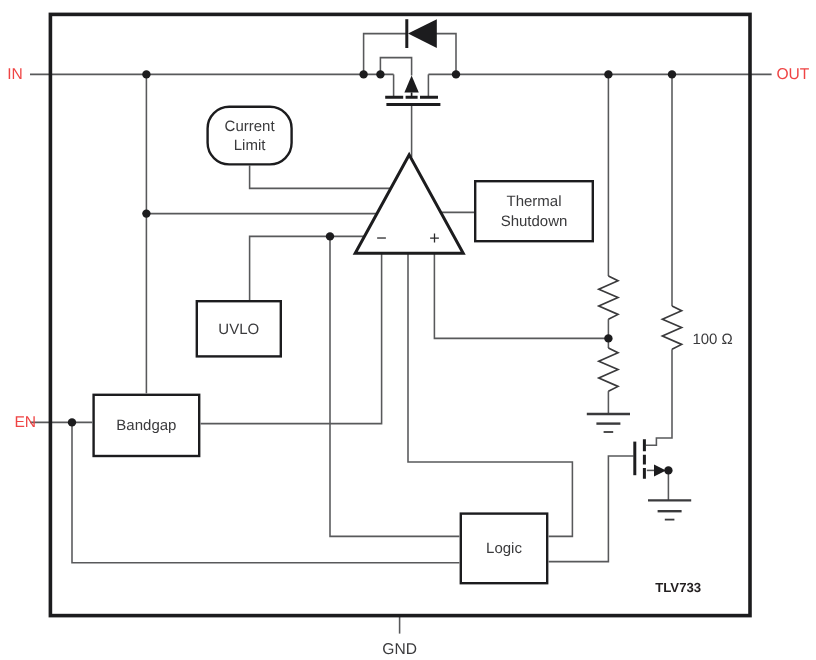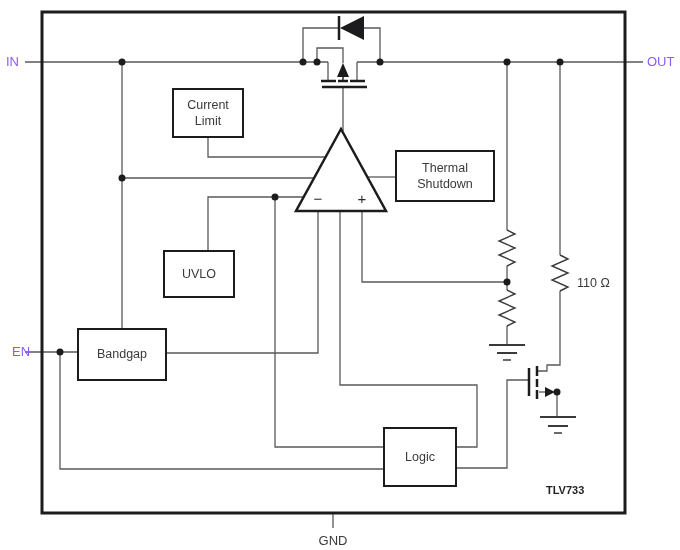--- a/index.html
+++ b/index.html
@@ -2,21 +2,21 @@
 <html><head>
 <meta charset="utf-8">
 <style>
   html,body{margin:0;padding:0;background:#ffffff;}
   #canvas{position:relative;width:680px;height:550px;background:#ffffff;
           font-family:"Liberation Sans", sans-serif;color:#3a3a3c;overflow:hidden;}
   svg{position:absolute;left:0;top:0;}
   .block{position:absolute;box-sizing:border-box;background:#ffffff;
          border:2.5px solid #1c1c1e;display:flex;align-items:center;justify-content:center;
          text-align:center;font-size:12.5px;line-height:1.3;color:#3a3a3c;white-space:pre-line;}
-  .pin-label{position:absolute;font-size:13px;color:#8b5cf6;}
+  .pin-label{position:absolute;font-size:13px;color:#ef4444;}
   .amp-sign{position:absolute;font-size:15px;color:#2a2a2c;width:16px;text-align:center;}
   .part-number{position:absolute;font-size:11px;font-weight:bold;color:#231f20;}
   .res-label{position:absolute;font-size:12.5px;color:#3a3a3c;}
   .gnd-label{position:absolute;font-size:13px;color:#3a3a3c;width:40px;text-align:center;}
 </style>
 </head>
 <body>
 
 <div id="canvas">
 
@@ -98,31 +98,31 @@
       <circle cx="122" cy="178" r="3.5"></circle>
         <circle cx="275" cy="197" r="3.5"></circle>
       <circle cx="507" cy="282" r="3.5"></circle>
         <circle cx="60" cy="352" r="3.5"></circle>
       <circle cx="557" cy="392" r="3.5"></circle>
     </g>
 
     <rect x="42" y="12" width="583" height="501" fill="none" stroke="#1c1c1e" stroke-width="3"></rect>
   </svg>
 
-  <div class="block" style="left:172px;top:88px;width:72px;height:50px;">Current
+  <div class="block" style="left:172px;top:88px;width:72px;height:50px;border-radius:19px;">Current
 Limit</div>
   <div class="block" style="left:395px;top:150px;width:100px;height:52px;">Thermal
 Shutdown</div>
   <div class="block" style="left:163px;top:250px;width:72px;height:48px;">UVLO</div>
   <div class="block" style="left:77px;top:328px;width:90px;height:53px;">Bandgap</div>
   <div class="block" style="left:383px;top:427px;width:74px;height:60px;">Logic</div>
 
   <div class="amp-sign" style="left:310px;top:190px;">−</div>
   <div class="amp-sign" style="left:354px;top:190px;">+</div>
 
   <div class="pin-label" style="left:6px;top:54px;">IN</div>
   <div class="pin-label" style="left:647px;top:54px;">OUT</div>
   <div class="pin-label" style="left:12px;top:344px;">EN</div>
   <div class="gnd-label" style="left:313px;top:533px;">GND</div>
 
-  <div class="res-label" style="left:577px;top:276px;">110 Ω</div>
+  <div class="res-label" style="left:577px;top:276px;">100 Ω</div>
   <div class="part-number" style="left:546px;top:484px;">TLV733</div>
 </div>
 
 </body></html>

